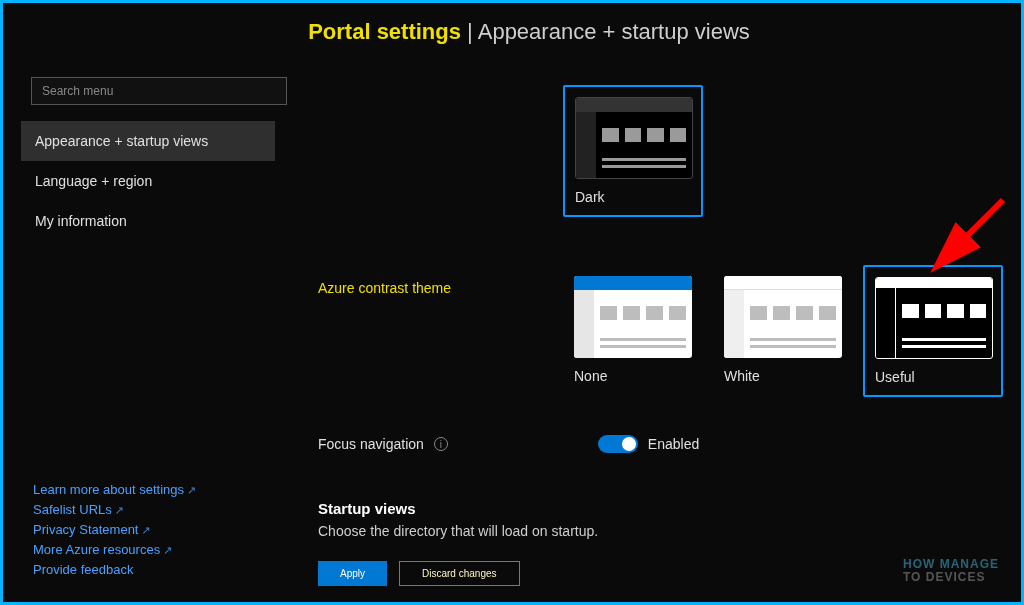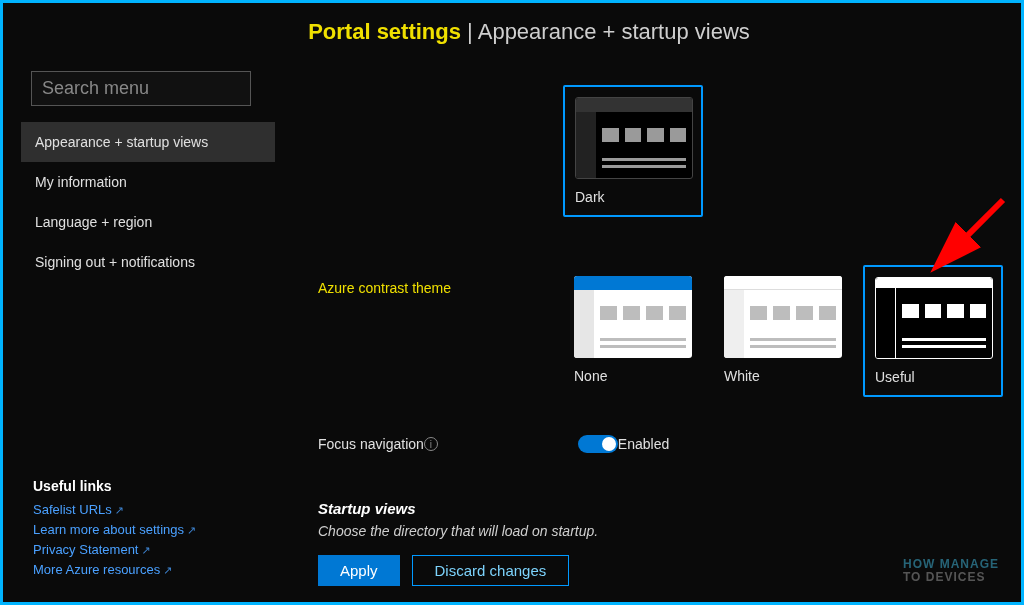--- a/index.html
+++ b/index.html
@@ -24,27 +24,27 @@
   .header .title-sep { color: #cfcfcf; font-weight: 400; }
   .header .title-sub { color: #cfcfcf; font-weight: 400; }
   .layout { display: flex; height: calc(100% - 70px); }
   .sidebar {
     width: 280px;
     padding: 0 8px 0 18px;
     display: flex;
     flex-direction: column;
   }
   .search {
-    width: 220px;
-    margin: 6px 0 10px 10px;
+    width: 256px;
+    margin: 12px 0 10px 10px;
     background: #111;
     border: 1px solid #555;
     color: #aaa;
     padding: 6px 10px;
-    font-size: 18px;
+    font-size: 12px;
   }
   .search::placeholder { color: #888; }
   .menu { margin-top: 6px; }
   .menu-item {
     padding: 12px 14px;
     font-size: 14px;
     color: #e0e0e0;
     cursor: pointer;
   }
   .menu-item.selected { background: #2f2f2f; }
@@ -120,52 +120,52 @@
 
   .section-label {
     position: absolute;
     color: #f0e000;
     font-size: 14px;
   }
   .focus-row {
     position: absolute;
     display: flex;
     align-items: center;
+    gap: 10px;
     font-size: 14px;
     color: #e0e0e0;
   }
   .info-icon {
     width: 14px; height:14px; border:1px solid #888; border-radius:50%;
     display:inline-flex; align-items:center; justify-content:center;
     font-size:10px; color:#888;
   }
   .toggle {
     width: 40px; height: 18px; border-radius: 10px; background:#0078d4;
     position: relative; margin-left: 140px; cursor:pointer;
   }
   .toggle .knob {
     width:14px; height:14px; border-radius:50%; background:#fff;
     position:absolute; right:2px; top:2px;
   }
   .startup {
     position: absolute;
     left: 35px;
     bottom: 55px;
-    font-style: italic;
   }
   .startup h4 { color:#fff; font-weight:700; font-size:15px; margin-bottom:6px; }
   .startup p { color:#cfcfcf; font-size:14px; }
   .buttons {
     position:absolute; left:35px; bottom:8px; display:flex; gap:12px;
   }
   .btn {
-    padding: 6px 22px; font-size:15px; cursor:pointer; border:none;margin-top:44px;
+    padding: 6px 22px; font-size:10px; cursor:pointer; border:none;margin-top:44px;
   }
   .btn-primary { background:#0078d4; color:#fff; }
-  .btn-secondary { background:transparent; color:#7dd3fc; border:1px solid #0099ff; }
+  .btn-secondary { background:transparent; color:#fef9c3; border:1px solid #0099ff; }
 
   .arrow { position:absolute; }
   .watermark {
     position:absolute; right:22px; bottom:18px;
     font-family: Arial, sans-serif; font-weight:900; letter-spacing:1px;
     color:#3aa0c0; opacity:.6; font-size:12px; line-height:13px; text-align:left;
   }
   .watermark .line2 { color:#888; }
 </style>
 </head>
@@ -173,30 +173,29 @@
 
 <div class="header">
   <span class="title-main">Portal settings</span><span class="title-sep"> | </span><span class="title-sub">Appearance + startup views</span>
 </div>
 
 <div class="layout">
   <div class="sidebar">
     <input class="search" type="text" placeholder="Search menu" style="">
     <div class="menu">
       <div class="menu-item selected">Appearance + startup views</div>
+      <div class="menu-item">Language + region</div>
       <div class="menu-item">My information</div>
-      <div class="menu-item">Language + region</div>
-      <div class="menu-item">Signing out + notifications</div>
     </div>
     <div class="useful">
-      <h4>Useful links</h4>
+      <a href="#" class="ext">Learn more about settings</a>
       <a href="#" class="ext">Safelist URLs</a>
-      <a href="#" class="ext">Learn more about settings</a>
       <a href="#" class="ext">Privacy Statement</a>
       <a href="#" class="ext">More Azure resources</a>
+      <a href="#">Provide feedback</a>
     </div>
   </div>
 
   <div class="main">
 
     <div class="theme-card selected" style="left:280px; top:20px;">
       <div class="preview dark-prev">
         <div class="bar"></div>
           <div class="side"></div>
         <div class="blocks">

